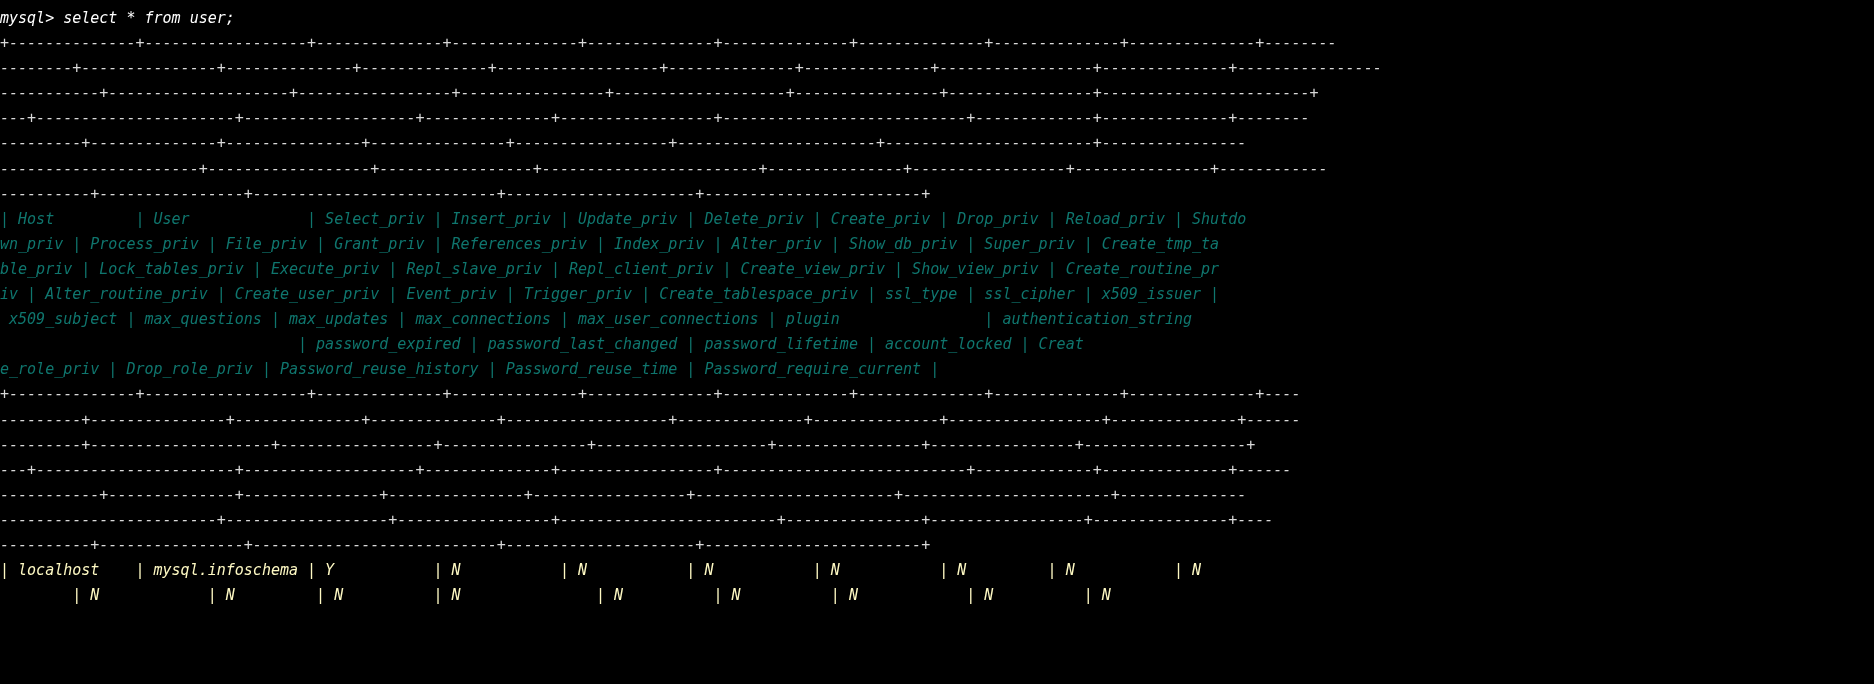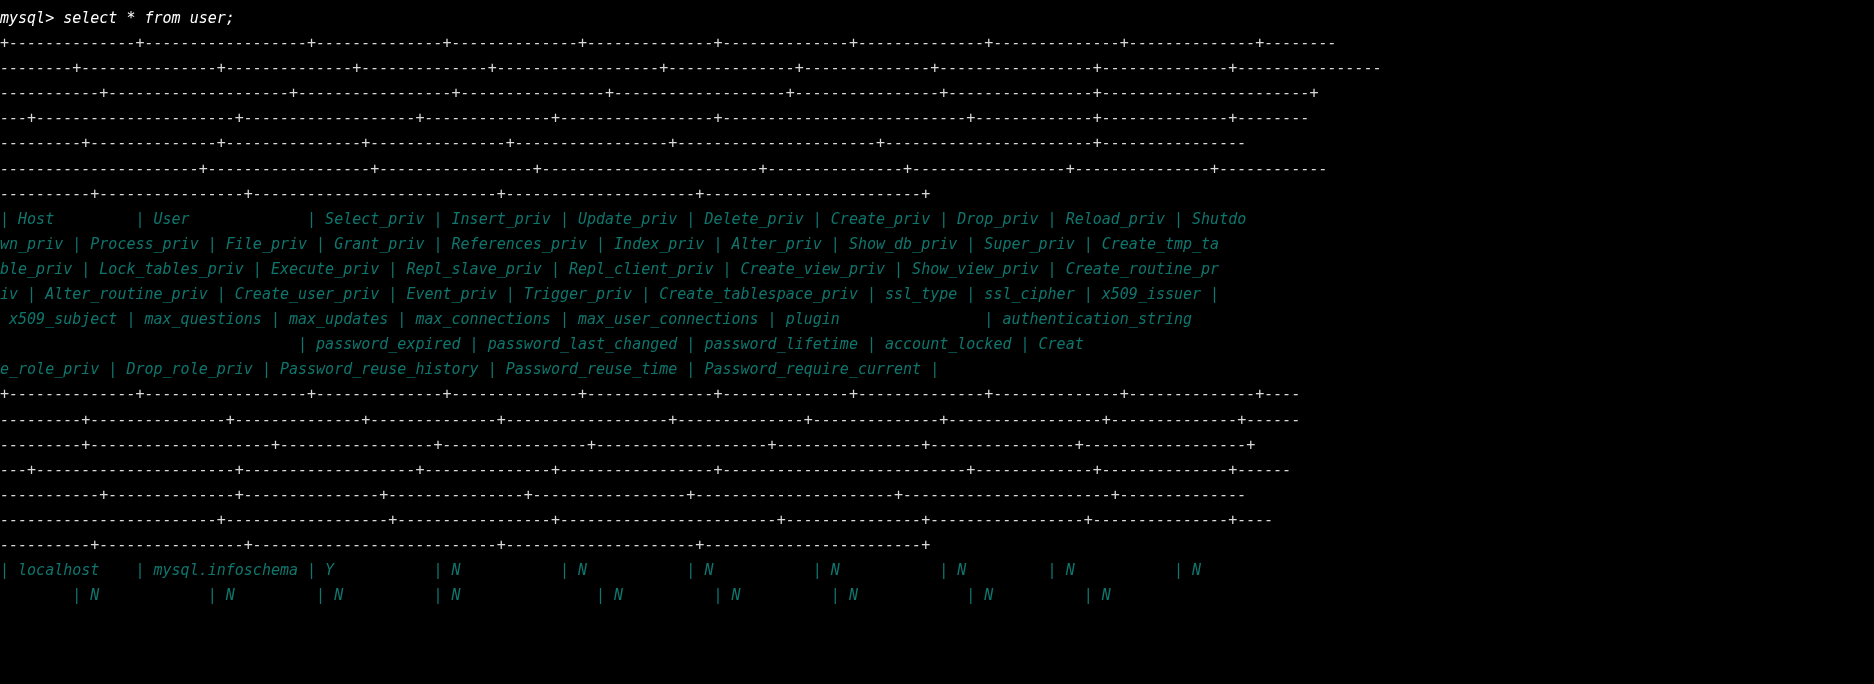--- a/index.html
+++ b/index.html
@@ -28,18 +28,18 @@
     font-style: italic;
   }
   .line {
     white-space: pre;
     height: 25.1px;
     display: block;
   }
   .prompt-line { color: #ffffff; }
   .rule { color: #d9d9d9; }
   .hdr { color: #0f766e; }
-  .data { color: #0f766e; }
+  .data { color: #fef9c3; }
 </style>
 </head>
 <body>
 
 <div id="terminal"><span class="line prompt-line">mysql&gt; select * from user;</span><span class="line rule">+--------------+------------------+--------------+--------------+--------------+--------------+--------------+--------------+--------------+--------</span><span class="line rule">--------+---------------+--------------+--------------+------------------+--------------+--------------+-----------------+--------------+----------------</span><span class="line rule">-----------+--------------------+-----------------+----------------+-------------------+----------------+----------------+-----------------------+</span><span class="line rule">---+----------------------+-------------------+--------------+-----------------+---------------------------+-------------+--------------+--------</span><span class="line rule">---------+--------------+---------------+---------------+-----------------+----------------------+-----------------------+----------------</span><span class="line rule">----------------------+------------------+-----------------+------------------------+---------------+-----------------+---------------+------------</span><span class="line rule">----------+----------------+---------------------------+---------------------+------------------------+</span><span class="line hdr">| Host         | User             | Select_priv | Insert_priv | Update_priv | Delete_priv | Create_priv | Drop_priv | Reload_priv | Shutdo</span><span class="line hdr">wn_priv | Process_priv | File_priv | Grant_priv | References_priv | Index_priv | Alter_priv | Show_db_priv | Super_priv | Create_tmp_ta</span><span class="line hdr">ble_priv | Lock_tables_priv | Execute_priv | Repl_slave_priv | Repl_client_priv | Create_view_priv | Show_view_priv | Create_routine_pr</span><span class="line hdr">iv | Alter_routine_priv | Create_user_priv | Event_priv | Trigger_priv | Create_tablespace_priv | ssl_type | ssl_cipher | x509_issuer |</span><span class="line hdr"> x509_subject | max_questions | max_updates | max_connections | max_user_connections | plugin                | authentication_string</span><span class="line hdr">                                 | password_expired | password_last_changed | password_lifetime | account_locked | Creat</span><span class="line hdr">e_role_priv | Drop_role_priv | Password_reuse_history | Password_reuse_time | Password_require_current |</span><span class="line rule">+--------------+------------------+--------------+--------------+--------------+--------------+--------------+--------------+--------------+----</span><span class="line rule">---------+---------------+--------------+--------------+------------------+--------------+--------------+-----------------+--------------+------</span><span class="line rule">---------+--------------------+-----------------+----------------+-------------------+----------------+----------------+------------------+</span><span class="line rule">---+----------------------+-------------------+--------------+-----------------+---------------------------+-------------+--------------+------</span><span class="line rule">-----------+--------------+---------------+---------------+-----------------+----------------------+-----------------------+--------------</span><span class="line rule">------------------------+------------------+-----------------+------------------------+---------------+-----------------+---------------+----</span><span class="line rule">----------+----------------+---------------------------+---------------------+------------------------+</span><span class="line data">| localhost    | mysql.infoschema | Y           | N           | N           | N           | N           | N         | N           | N</span><span class="line data">        | N            | N         | N          | N               | N          | N          | N            | N          | N</span></div>
 
 </body></html>

